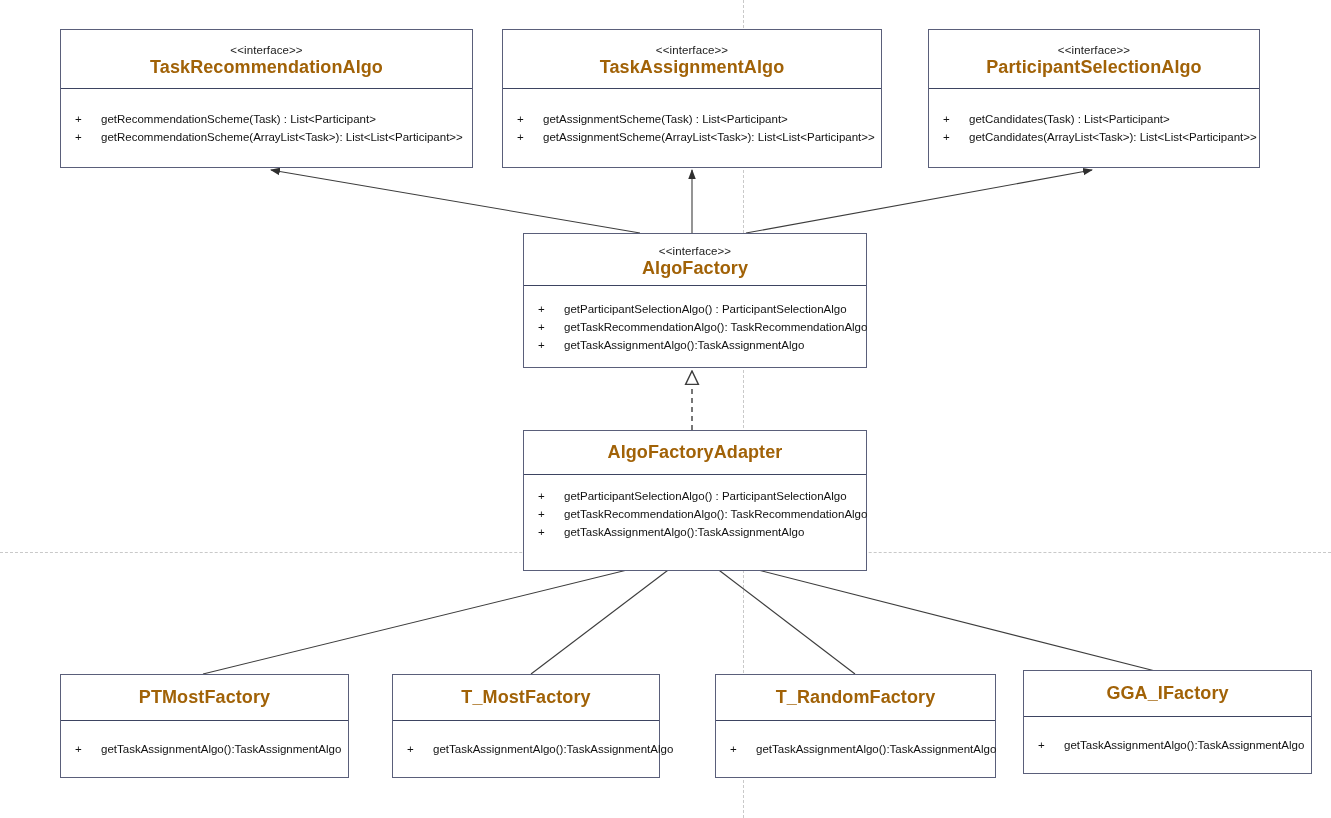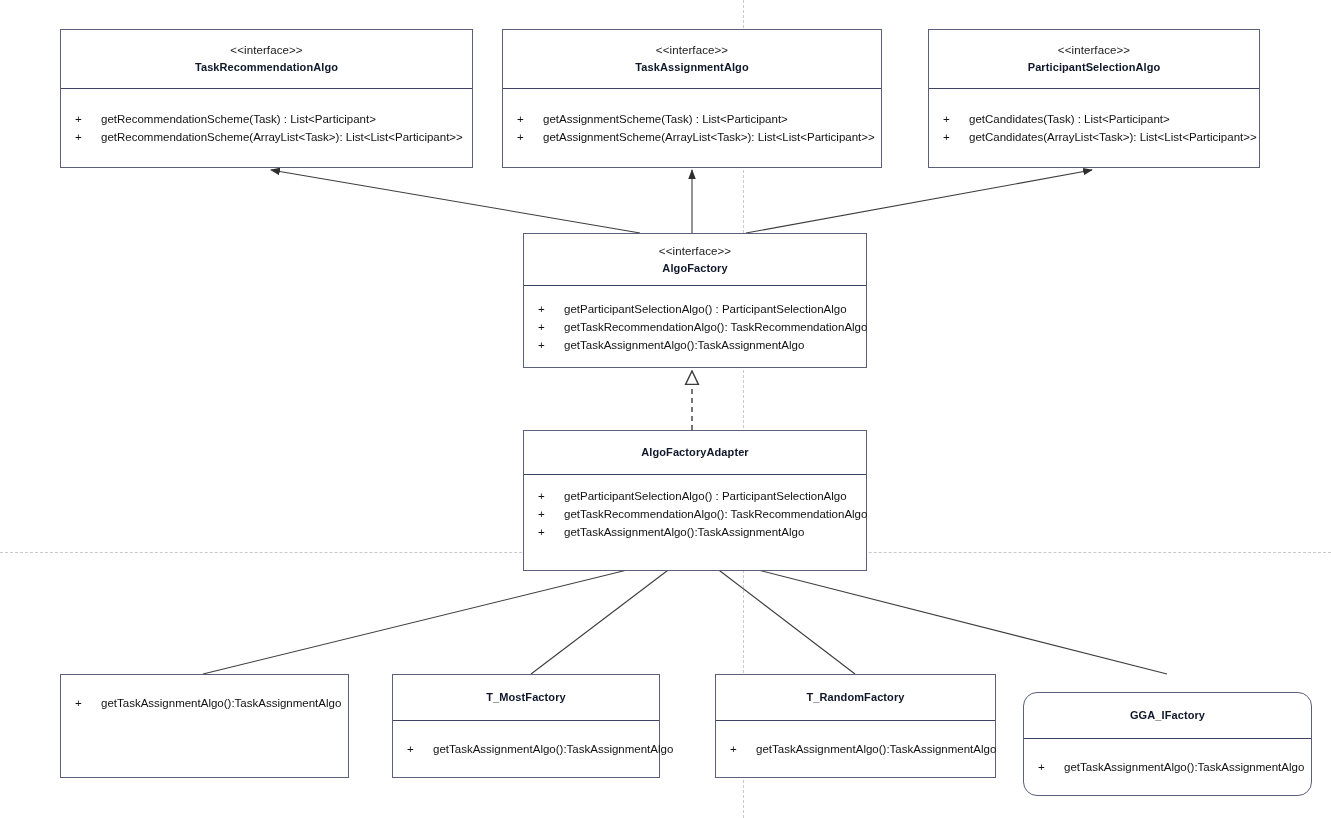--- a/index.html
+++ b/index.html
@@ -42,23 +42,23 @@
     padding: 0 6px;
   }
   .stereotype {
     font-size: 11.5px;
     color: #1a1a1a;
     line-height: 17px;
     letter-spacing: 0.1px;
     white-space: nowrap;
   }
   .class-name {
-    font-size: 11px;
+    font-size: 18px;
     font-weight: bold;
-    color: #0f172a;
+    color: #a16207;
     line-height: 17px;
     letter-spacing: 0.1px;
     white-space: nowrap;
   }
   .uml-members {
     box-sizing: border-box;
     width: 100%;
     height: 100%;
     display: flex;
     flex-direction: column;
@@ -222,20 +222,23 @@
         <span class="member-sig">getTaskRecommendationAlgo(): TaskRecommendationAlgo</span>
       </div>
       <div class="member-row">
         <span class="member-vis">+</span>
         <span class="member-sig">getTaskAssignmentAlgo():TaskAssignmentAlgo</span>
       </div>
     </div>
   </div>
 
   <div class="uml-class" style="left:60px; top:674px; width:289px; height:104px;">
+    <div class="uml-header" style="height:46px;">
+      <div class="class-name">PTMostFactory</div>
+    </div>
     <div class="uml-members members-single" style="height:56px;">
       <div class="member-row">
         <span class="member-vis">+</span>
         <span class="member-sig">getTaskAssignmentAlgo():TaskAssignmentAlgo</span>
       </div>
     </div>
   </div>
 
   <div class="uml-class" style="left:392px; top:674px; width:268px; height:104px;">
     <div class="uml-header" style="height:46px;">
@@ -254,21 +257,21 @@
       <div class="class-name">T_RandomFactory</div>
     </div>
     <div class="uml-members members-single" style="height:56px;">
       <div class="member-row">
         <span class="member-vis">+</span>
         <span class="member-sig">getTaskAssignmentAlgo():TaskAssignmentAlgo</span>
       </div>
     </div>
   </div>
 
-  <div class="uml-class" style="left:1023px; top:692px; width:289px; height:104px;border-radius:14px;">
+  <div class="uml-class" style="left:1023px; top:670px; width:289px; height:104px;">
     <div class="uml-header" style="height:46px;">
       <div class="class-name">GGA_IFactory</div>
     </div>
     <div class="uml-members members-single" style="height:56px;">
       <div class="member-row">
         <span class="member-vis">+</span>
         <span class="member-sig">getTaskAssignmentAlgo():TaskAssignmentAlgo</span>
       </div>
     </div>
   </div>

